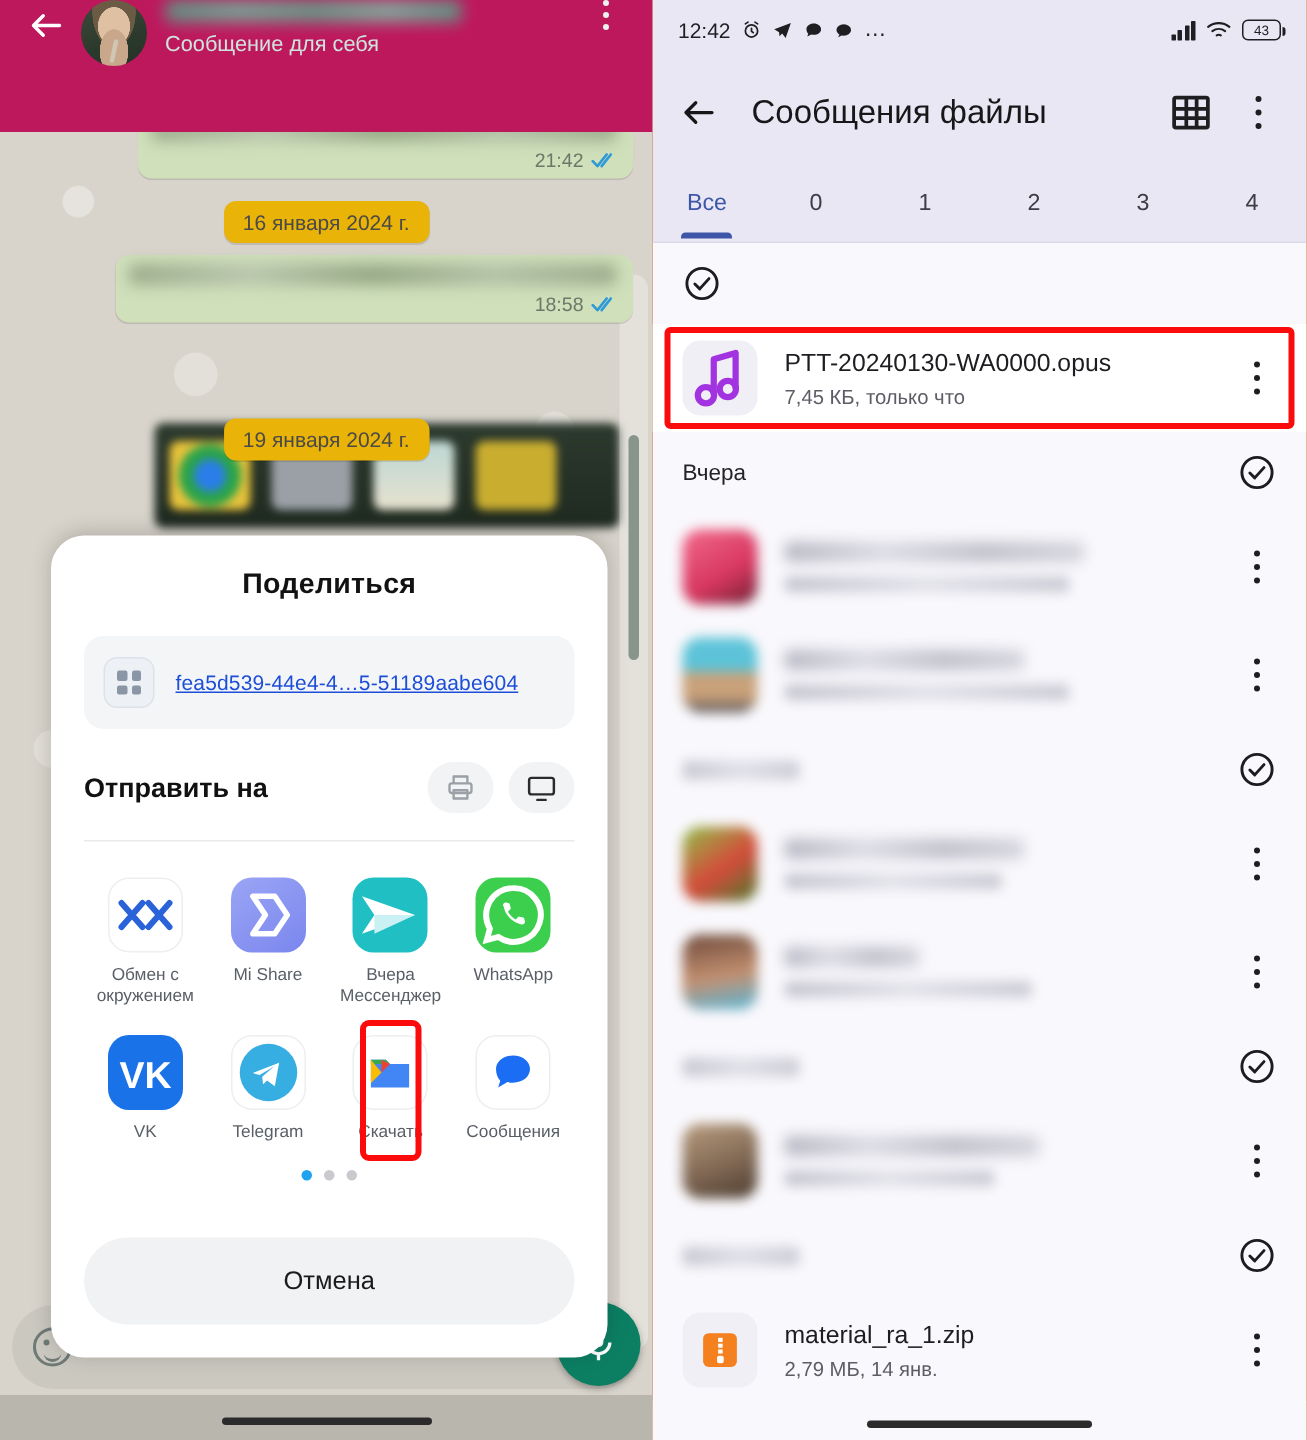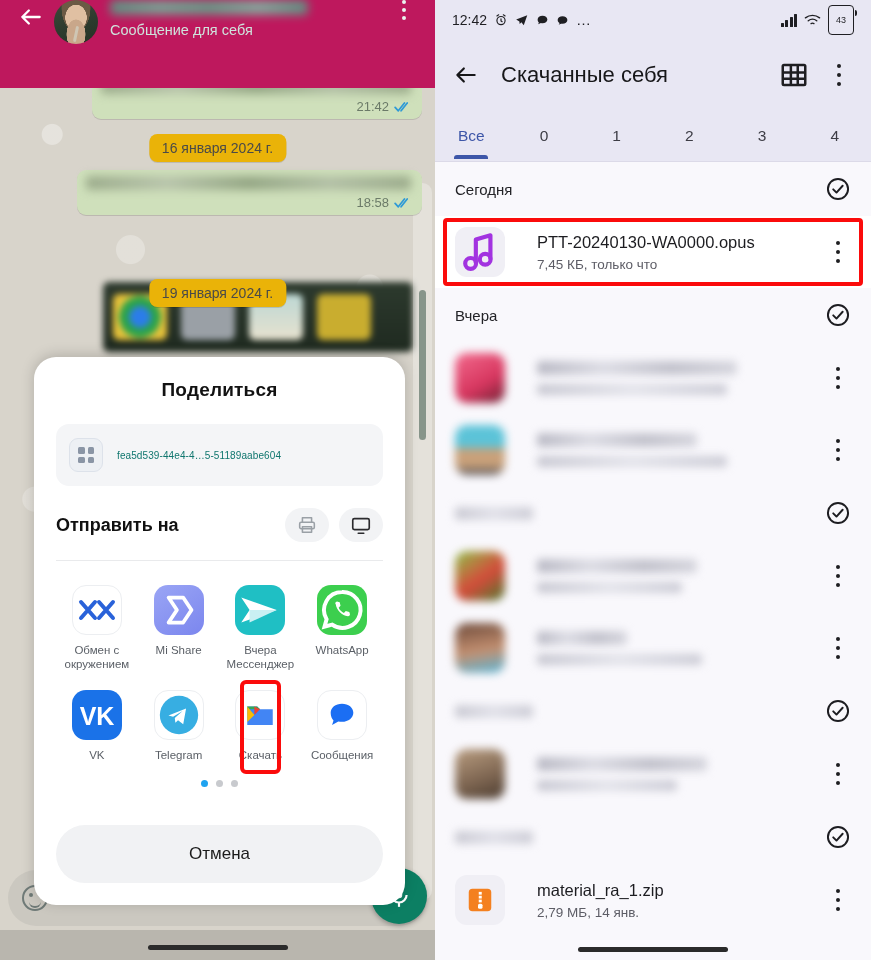--- a/index.html
+++ b/index.html
@@ -116,21 +116,21 @@
   .sheet-title { text-align: center; font-size: 19px; font-weight: bold; color: #121212; letter-spacing: .2px; }
   .file-row {
     margin-top: 23px; background: #f4f5f7; border-radius: 13px; height: 62px;
     display: flex; align-items: center; padding: 0 13px; gap: 14px;
   }
   .file-badge {
     width: 34px; height: 34px; border-radius: 9px; background: #edf0f4; border: 1px solid #dde2ea;
     display:grid; grid-template-columns: 1fr 1fr; grid-template-rows: 1fr 1fr; gap: 3px; padding: 8px;
   }
   .file-badge i { background: #8a95a5; border-radius: 1.5px; display:block; }
-  .file-name { font-size: 10px; color: #0f766e; letter-spacing: .1px; }
+  .file-name { font-size: 14px; color: #1d4ed8; letter-spacing: .1px; text-decoration: underline; }
   .send-head { display:flex; align-items:center; margin-top: 22px; }
   .send-title { font-size: 18px; font-weight: bold; color: #111; flex: 1 1 auto; }
   .circ-btn { width: 44px; height: 34px; border-radius: 17px; background: #f2f3f5; display:flex;align-items:center;justify-content:center; margin-left: 10px; }
   .circ-btn svg { width: 22px; height: 22px; }
   .divider { height: 1px; background: #e9eaec; margin-top: 18px; }
 
   .apps { margin-top: 16px; }
   .apps-row { display: grid; grid-template-columns: repeat(4,1fr); }
   .app { display:flex; flex-direction:column; align-items:center; padding-top: 8px; position: relative; }
   .app-ico { width: 50px; height: 50px; border-radius: 14px; display:flex;align-items:center;justify-content:center; overflow:hidden; }
@@ -146,21 +146,21 @@
 
   
   .right { position: relative; width: 436px; height: 960px; background: #c2410c; overflow: hidden; }
   .status {
     height: 40px; background: #e8e7f3; display:flex; align-items:center; padding: 0 17px; font-size: 14px; color:#1f1f23;
   }
   .status-left { display:flex; align-items:center; gap: 7px; flex: 1 1 auto; }
   .status-right { display:flex; align-items:center; gap: 7px; }
   .sig { display:flex; align-items:flex-end; gap:1.5px; height: 13px; }
   .sig i { width:3px; background:#1f1f23; border-radius:.5px; display:block; }
-  .batt { width: 26px; height: 30px; border:1.6px solid #1f1f23; border-radius: 4px; position:relative; display:flex; align-items:center; justify-content:center; font-size:9px; }
+  .batt { width: 26px; height: 14px; border:1.6px solid #1f1f23; border-radius: 4px; position:relative; display:flex; align-items:center; justify-content:center; font-size:9px; }
   .batt::after{content:"";position:absolute;right:-4px;top:4px;width:2.5px;height:6px;background:#1f1f23;border-radius:0 2px 2px 0;}
 
   .files-header { height: 70px; background:#e8e7f3; display:flex; align-items:center; padding: 0 18px; }
   .fh-back svg { width: 26px; height: 26px; display:block; }
   .fh-title { font-size: 22px; color:#171719; margin-left: 22px; flex: 1 1 auto; }
   .fh-grid { width: 30px; height: 30px; display:flex;align-items:center;justify-content:center; margin-right: 16px; }
   .fh-kebab { width: 28px; display:flex; flex-direction:column; align-items:center; gap:4.5px; }
   .fh-kebab i { width:4.5px;height:4.5px;border-radius:50%;background:#1e1e21;display:block; }
 
   .tabs { height: 52px; background:#e8e7f3; display:flex; align-items:center; position:relative; }
@@ -170,21 +170,21 @@
     content:""; position:absolute; left:50%; transform:translateX(-50%); bottom:-14px;
     width: 34px; height: 4px; border-radius: 3px 3px 0 0; background:#3d56a8;
   }
   .tabs-rule { position:absolute; left:0; right:0; bottom:0; height:1px; background:#dcdae8; }
 
   .list { position:absolute; left:0; right:0; top: 162px; bottom:0; background:#f9f8fc; }
   .group-head { height: 54px; display:flex; align-items:center; padding: 0 20px; }
   .group-title { font-size: 15px; color:#242428; flex:1 1 auto; }
   .group-blur { height: 13px; width: 78px; border-radius:4px; background: linear-gradient(90deg,#c9c9d2,#e0e0e8,#cdcdd6); filter: blur(4px); }
   .check svg { width: 26px; height: 26px; display:block; }
-  .row { height: 72px; display:flex; align-items:center; padding: 0 20px; gap: 32px; position:relative; }
+  .row { height: 72px; display:flex; align-items:center; padding: 0 20px; gap: 18px; position:relative; }
   .row-ico { width: 50px; height: 50px; border-radius: 12px; background:#f0eff5; display:flex;align-items:center;justify-content:center; flex:0 0 auto; }
   .row-thumb { width: 50px; height: 50px; border-radius: 12px; flex:0 0 auto; filter: blur(4px); }
   .row-txt { flex:1 1 auto; min-width:0; }
   .row-name { font-size: 16.5px; color:#1d1d21; white-space:nowrap; overflow:hidden; }
   .row-sub { font-size: 13.5px; color:#5d5d66; margin-top: 5px; }
   .row-name-blur { height: 14px; border-radius:4px; background: linear-gradient(90deg,#b9b9c4,#dcdce4,#c2c2cc,#d6d6de); filter: blur(4.5px); }
   .row-sub-blur { height: 11px; border-radius:4px; margin-top: 9px; background: linear-gradient(90deg,#c6c6d0,#e2e2e9,#cbcbd5); filter: blur(4px); }
   .row-kebab { width: 26px; display:flex;flex-direction:column;align-items:center;gap:4.5px; flex:0 0 auto; }
   .row-kebab i { width:4.5px;height:4.5px;border-radius:50%;background:#1e1e21;display:block; }
   .row-hl { position:absolute; left: 8px; right: 8px; top: 2px; bottom: 2px; border: 4px solid #fb0b0b; border-radius: 4px; pointer-events:none; }
@@ -442,21 +442,21 @@
         <span class="batt">43</span>
       </div>
     </div>
 
     <div class="files-header">
       <div class="fh-back">
         <svg viewBox="0 0 24 24" fill="none" stroke="#171719" stroke-width="2" stroke-linecap="round" stroke-linejoin="round">
             <path d="M20 12H4M10 6l-6 6 6 6"></path>
           </svg>
       </div>
-      <div class="fh-title">Скачанные себя</div>
+      <div class="fh-title">Сообщения файлы</div>
       <div class="fh-grid">
         <svg viewBox="0 0 24 24" fill="none" stroke="#1e1e21" stroke-width="2">
             <rect x="3" y="4" width="18" height="16" rx="1"></rect>
             <path d="M3 10h18M3 15h18M9.5 4v16M15 4v16"></path>
           </svg>
       </div>
       <div class="fh-kebab">
           <i></i>
           <i></i>
           <i></i>
@@ -469,21 +469,20 @@
       <div class="tab">1</div>
       <div class="tab">2</div>
       <div class="tab">3</div>
       <div class="tab">4</div>
       <div class="tabs-rule"></div>
     </div>
 
     <div class="list">
 
       <div class="group-head">
-        <div class="group-title">Сегодня</div>
         <div class="check">
           <svg viewBox="0 0 24 24" fill="none" stroke="#1d1d21" stroke-width="1.8">
               <circle cx="12" cy="12" r="9.3"></circle>
               <path d="M7.6 12.3l3 3 5.7-6.3" stroke-linecap="round" stroke-linejoin="round"></path>
             </svg>
         </div>
       </div>
       <div class="row highlighted">
         <div class="row-ico">
           <svg viewBox="0 0 24 24" fill="none" stroke="#a233e0" stroke-width="2" stroke-linecap="round" stroke-linejoin="round">

